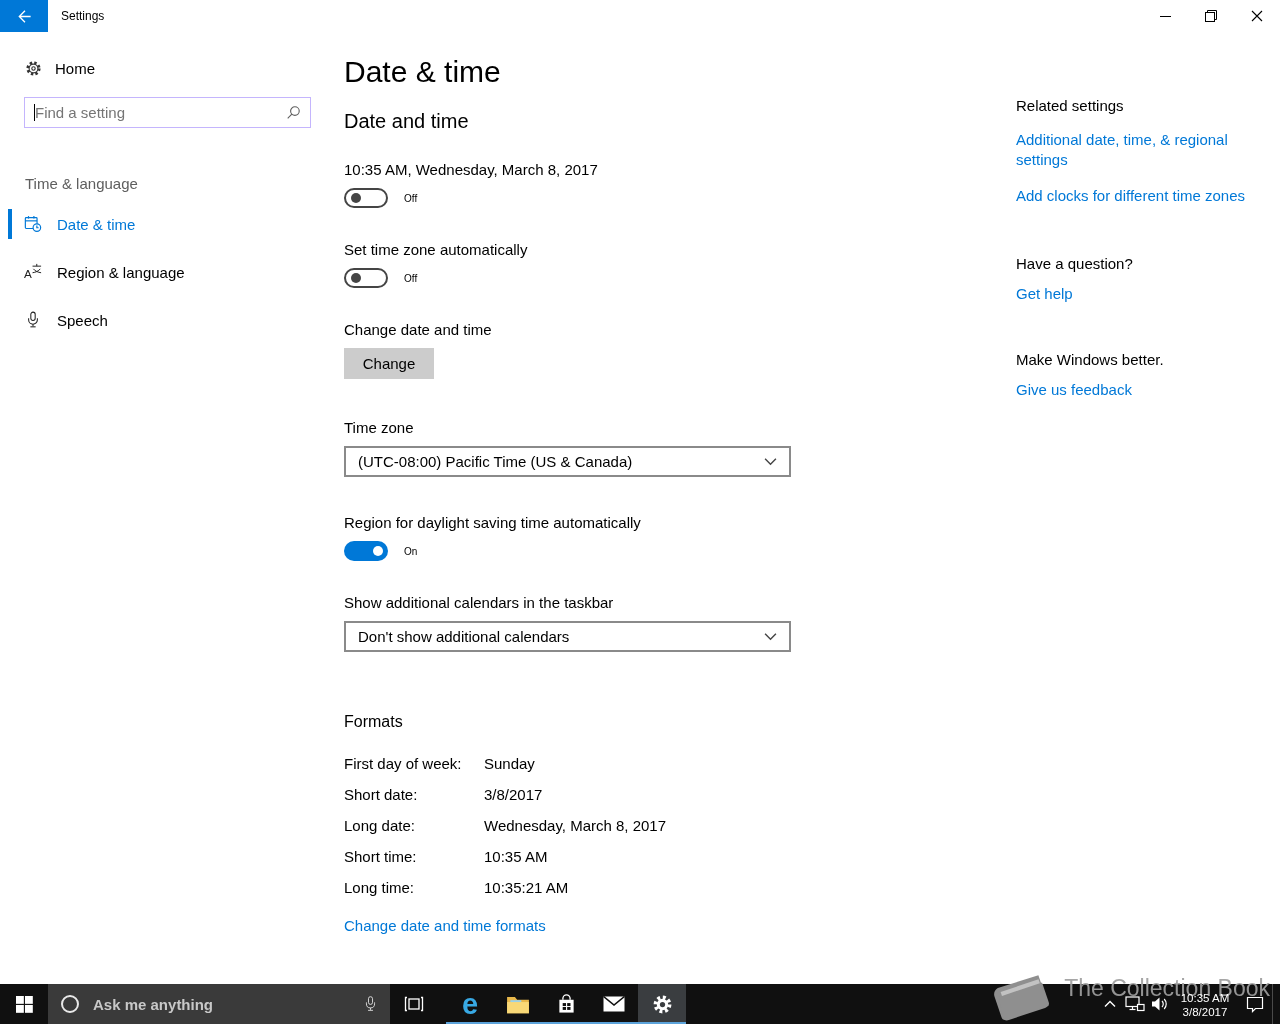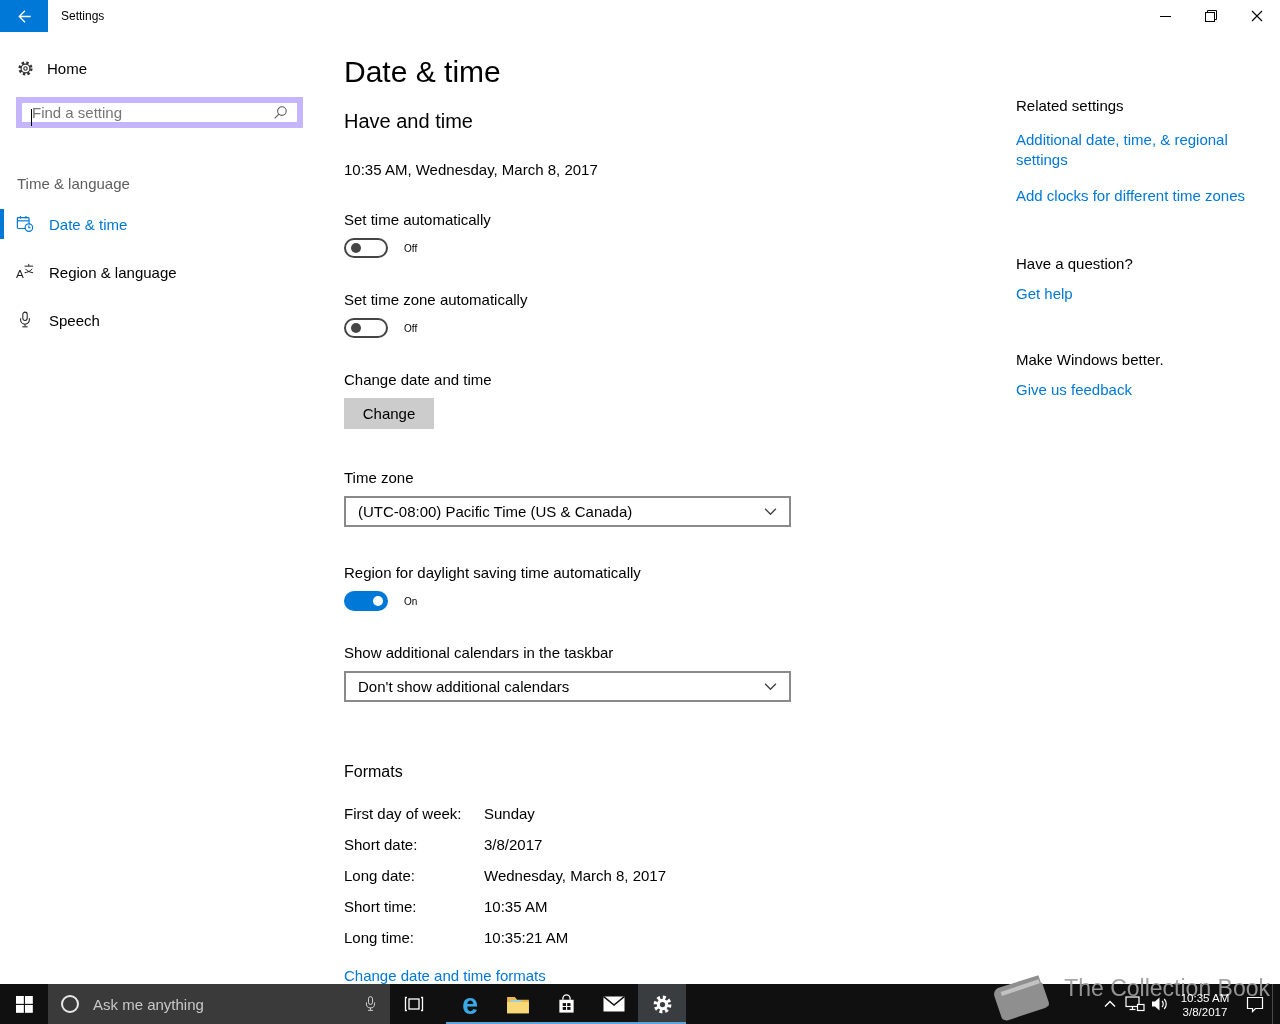--- a/index.html
+++ b/index.html
@@ -7,23 +7,23 @@
   body { font-family:"Liberation Sans", sans-serif; background:#fff; color:#000; position:relative; }
 
   
   .titlebar { position:absolute; top:0; left:0; width:1280px; height:32px; background:#fff; display:flex; align-items:center; z-index:5; }
   .back-btn { width:48px; height:32px; background:#0078d7; display:flex; align-items:center; justify-content:center; }
   .win-title { font-size:12px; margin-left:13px; color:#000; }
   .win-controls { margin-left:auto; display:flex; }
   .win-btn { width:46px; height:32px; display:flex; align-items:center; justify-content:center; }
 
   
-  .sidebar { position:absolute; top:32px; left:0; width:332px; bottom:40px; background:#fff; }
+  .sidebar { position:absolute; top:32px; left:8px; width:332px; bottom:40px; background:#fff; }
   .home-row { margin:28px 0 0 17px; display:flex; align-items:center; gap:13px; font-size:15px; }
-  .search-wrap { position:relative; margin:20px 0 0 16px; width:287px; height:31px; border:6px solid #c4b5fd; background:#fff; display:flex; align-items:center; }
+  .search-wrap { position:relative; margin:20px 0 0 16px; width:287px; height:31px; border:1px solid #c4b5fd; background:#fff; display:flex; align-items:center; }
   .search-input { border:none; outline:none; flex:1; font-size:15px; color:#767676; padding-left:10px; font-family:"Liberation Sans",sans-serif; background:transparent; }
   .search-caret { position:absolute; left:9px; top:6px; width:1px; height:17px; background:#000; }
   .search-glass { margin-right:9px; display:flex; }
   .group-label { margin:47px 0 0 17px; font-size:15px; color:#5e5e5e; }
   .nav { margin-top:14px; }
   .nav-item { position:relative; height:36px; display:flex; align-items:center; padding-left:16px; gap:15px; font-size:15px; margin-bottom:12px; cursor:default; }
   .nav-item .nav-icon { width:18px; display:flex; justify-content:center; }
   .nav-item.selected { color:#0078d7; }
   .nav-item.selected::before { content:""; position:absolute; left:0; top:3px; width:4px; height:30px; background:#0078d7; }
 
@@ -54,21 +54,21 @@
   .rp-heading { margin-top:65px; }
   .rp-link { margin-top:16px; line-height:20px; }
   .rp-link.wrap { max-width:224px; }
   .rp-heading2 { margin-top:49px; }
   .rp-link2 { margin-top:13px; }
 
   
   .taskbar { position:absolute; bottom:0; left:0; width:1280px; height:40px; background:#101010; display:flex; align-items:stretch; z-index:10; }
   .taskbar > * { position:relative; z-index:2; }
   .tb-btn { width:48px; display:flex; align-items:center; justify-content:center; cursor:default; }
-  .cortana { width:342px; background:#3a3a3a; display:flex; align-items:center; }
+  .cortana { width:342px; background:#3a3a3a; display:flex; align-items:center;font-weight:bold; }
   .cortana-ring { width:18px; height:18px; border:2px solid #e8e8e8; border-radius:50%; margin-left:13px; }
   .cortana-text { margin-left:14px; font-size:15px; color:#c8c8c8; flex:1; }
   .cortana-mic { margin-right:13px; display:flex; }
   .app-icons { display:flex; margin-left:8px; }
   .tb-btn.active { background:#3a3d40; }
   .tb-btn.active::after { content:""; position:absolute; left:0; bottom:0; width:100%; height:2px; background:#5ca3da; }
   .tb-spacer { flex:1; }
   .tray { display:flex; align-items:center; }
   .tray-ico { display:flex; align-items:center; justify-content:center; width:25px; height:40px; }
   .tray-clock { width:66px; text-align:center; color:#fff; font-size:11.5px; line-height:14px; padding-top:1px; }
@@ -168,24 +168,23 @@
           <line x1="5" y1="17.8" x2="11" y2="17.8"></line>
         </svg>
       </span>
       <span>Speech</span>
     </div>
   </div>
 </div>
 
 <div class="main">
   <h1 class="page-title">Date &amp; time</h1>
-  <h2 class="sec-heading">Have and time</h2>
+  <h2 class="sec-heading">Date and time</h2>
   <div class="current-time">10:35 AM, Wednesday, March 8, 2017</div>
 
-  <div class="ctl-label">Set time automatically</div>
   <div class="toggle-row">
     <div class="toggle off">
         <span class="knob"></span>
       </div>
     <span>Off</span>
   </div>
 
   <div class="ctl-label">Set time zone automatically</div>
   <div class="toggle-row">
     <div class="toggle off">

